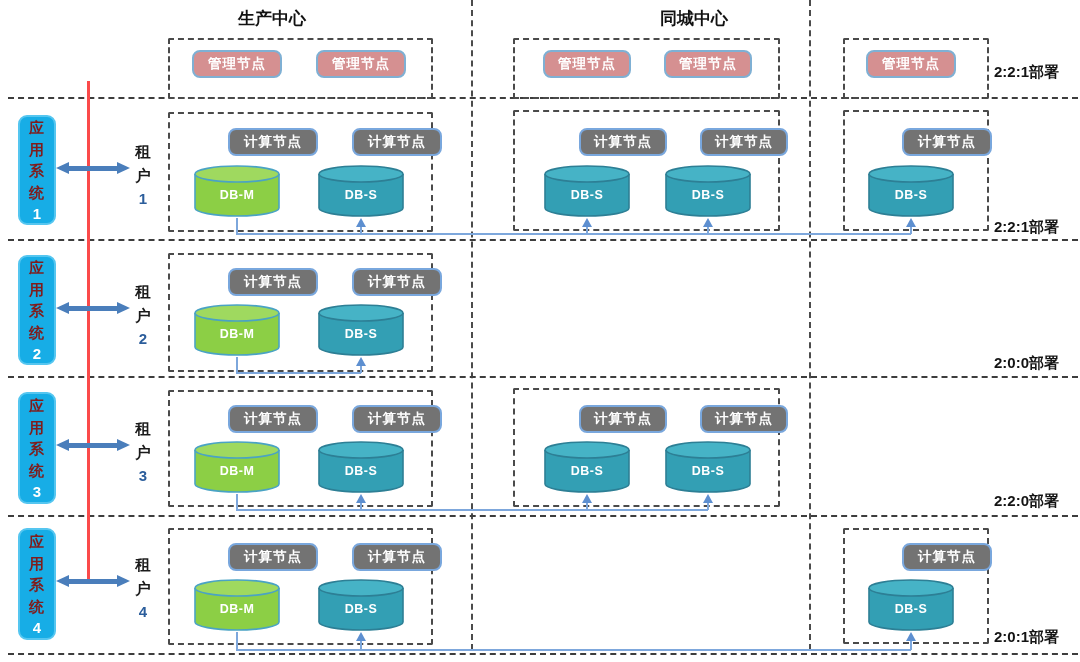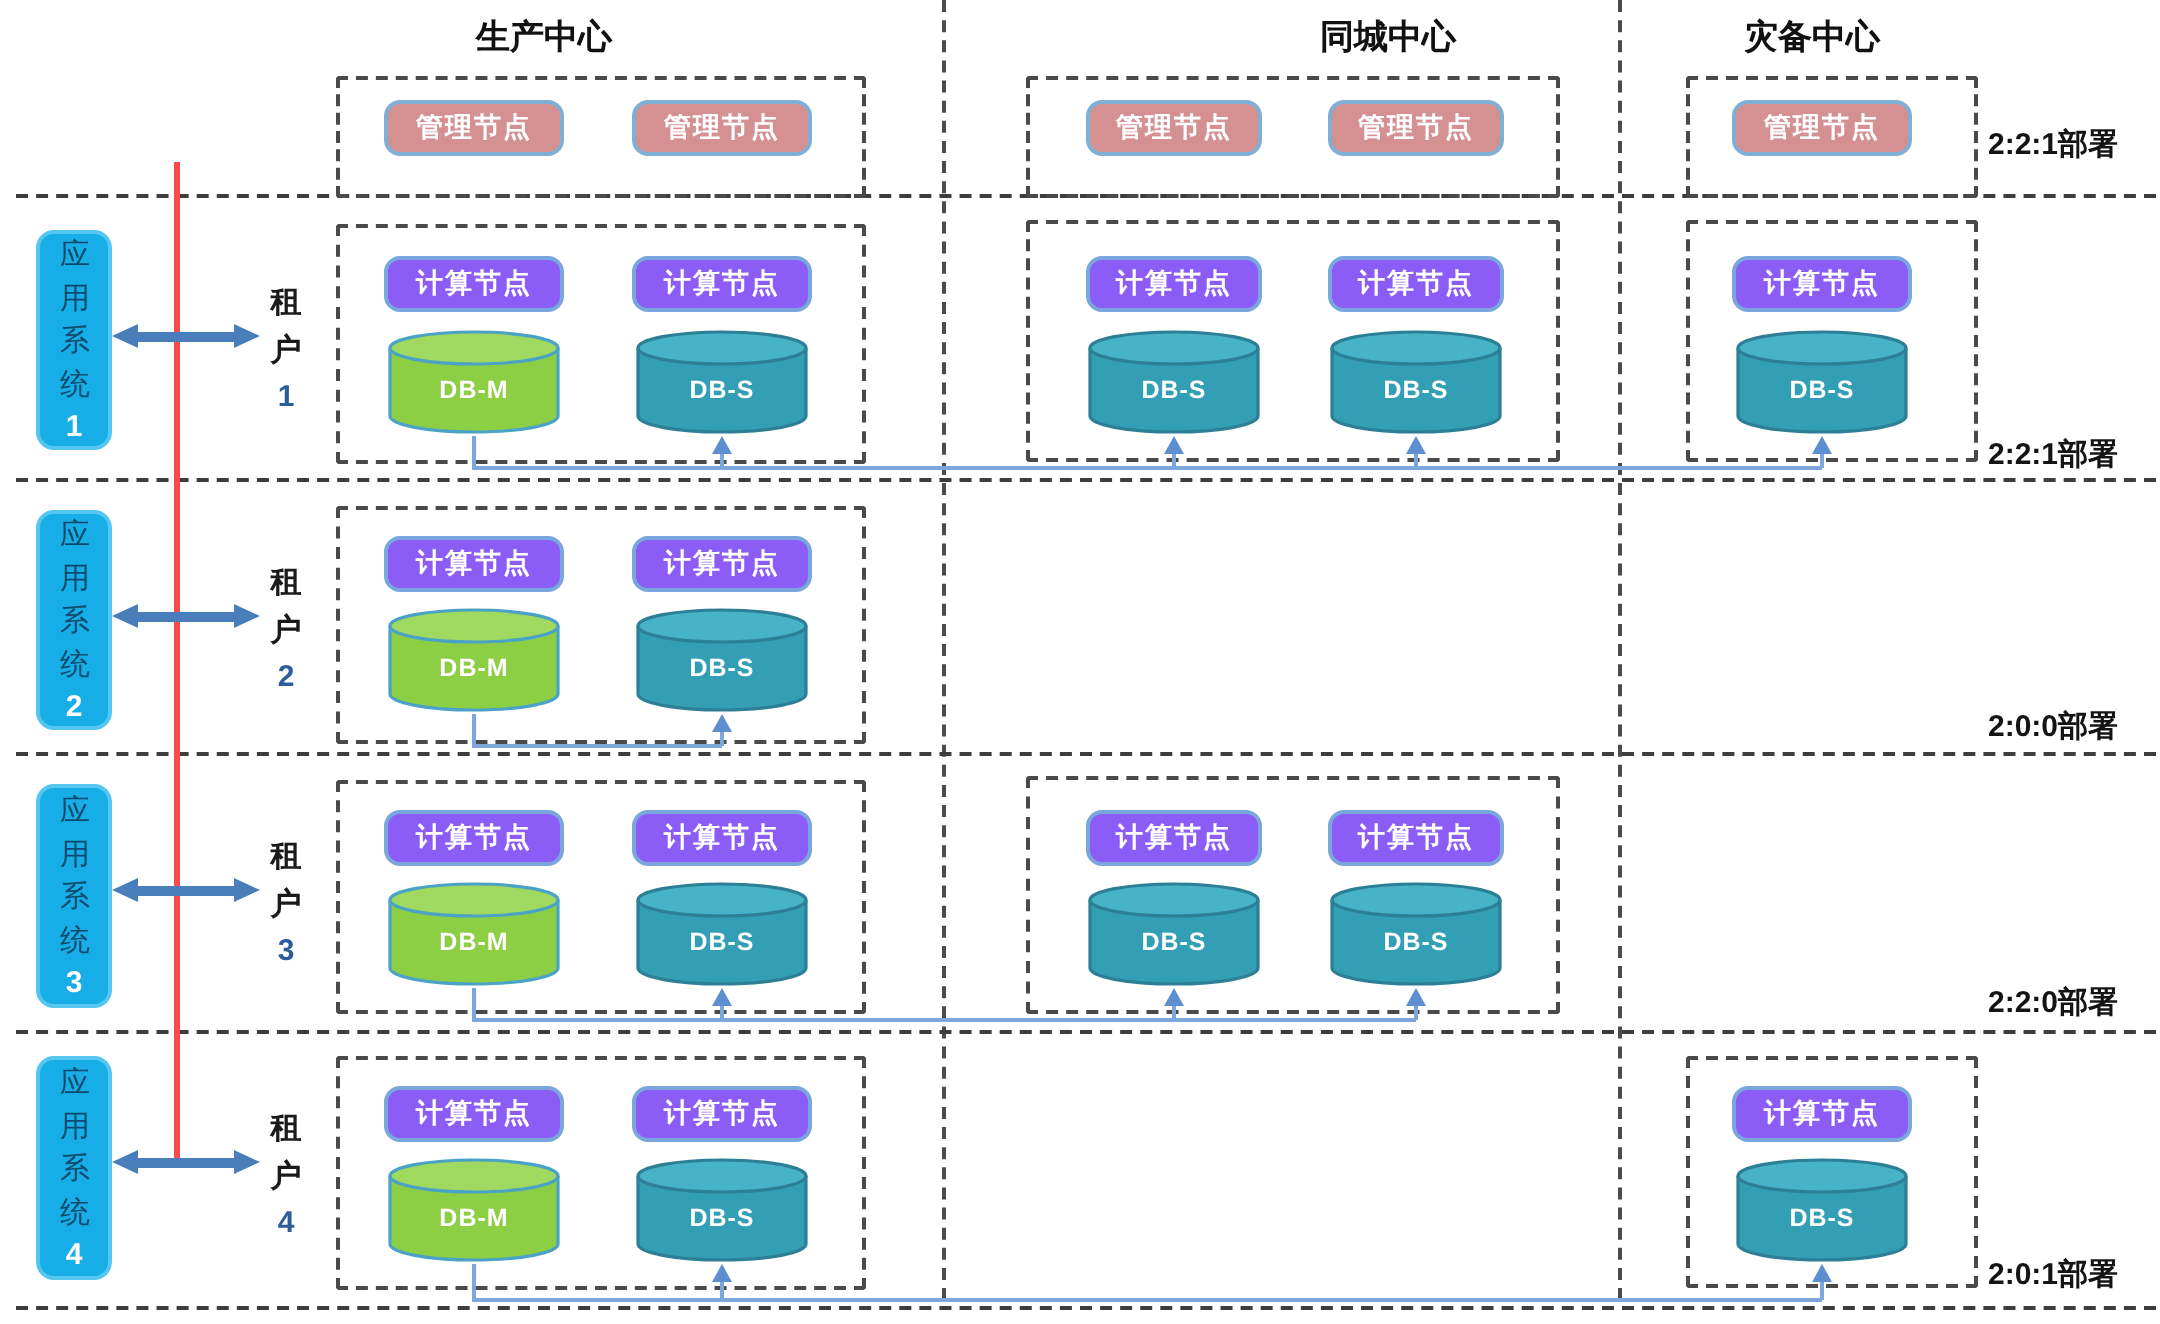--- a/index.html
+++ b/index.html
@@ -9,29 +9,29 @@
   .hdr{position:absolute;width:140px;text-align:center;font-size:17px;font-weight:bold;color:#111;}
 
   .vsep{position:absolute;top:0;height:650px;width:0;border-left:2px dashed #4b4b4b;}
   .hsep{position:absolute;left:8px;width:1070px;height:0;border-top:2px dashed #3d3d3d;}
 
   .dashed-cell{position:absolute;border:2px dashed #4a4a4a;border-radius:2px;background:transparent;}
 
   .pill{position:absolute;height:28px;border-radius:8px;display:flex;align-items:center;justify-content:center;
         color:#fff;font-size:13.5px;font-weight:bold;letter-spacing:1px;box-sizing:border-box;}
   .pill.mgmt{background:#d59091;border:2px solid #7fb0d4;}
-  .pill.compute{background:#8b5cf6;border:2px solid #79a7dd;}
+  .pill.compute{background:#737373;border:2px solid #79a7dd;margin-left:36px;}
 
   .cluster{position:absolute;left:18px;top:52px;width:144px;height:29px;background:#d59091;border:2px solid #7fb0d4;
            border-radius:7px;display:flex;align-items:center;justify-content:center;color:#fff;font-size:14px;
            font-weight:bold;letter-spacing:2px;box-sizing:border-box;z-index:4;}
 
   .appbox{position:absolute;left:18px;width:38px;background:#17ade6;border:2px solid #55c6f0;border-radius:9px;
           box-sizing:border-box;display:flex;flex-direction:column;align-items:center;justify-content:center;z-index:4;}
-  .appbox .chars{width:16px;color:#0c4a6e;font-size:15px;font-weight:normal;line-height:1.45;word-break:break-all;text-align:right;}
+  .appbox .chars{width:16px;color:#7f1d1d;font-size:15px;font-weight:bold;line-height:1.45;word-break:break-all;text-align:left;}
   .appbox .num{color:#fff;font-size:15px;font-weight:bold;line-height:1.3;text-align:center;}
 
   .tenant{position:absolute;left:130px;width:26px;display:flex;flex-direction:column;align-items:center;z-index:4;}
   .tenant .chars{width:17px;color:#1a1a1a;font-size:15.5px;font-weight:bold;line-height:1.55;word-break:break-all;text-align:center;}
   .tenant .num{color:#2b5d9b;font-size:15px;font-weight:bold;line-height:1.4;}
 
   .dep-label{position:absolute;left:994px;width:86px;font-size:15px;font-weight:600;color:#141414;z-index:4;}
 
   .redline{position:absolute;left:87px;top:81px;width:3px;height:501px;background:#fb4a4a;z-index:1;}
 
@@ -54,21 +54,20 @@
   #repl-overlay path.line{stroke:#7da7dc;stroke-width:2;fill:none;}
   #repl-overlay polygon{fill:#5d8fd0;}
 </style>
 </head>
 <body>
 
 <div id="canvas">
 
   <div class="hdr" style="left:202px;top:7px;">生产中心</div>
   <div class="hdr" style="left:624px;top:7px;">同城中心</div>
-  <div class="hdr" style="left:836px;top:7px;">灾备中心</div>
 
   <div class="vsep" style="left:471px;"></div>
   <div class="vsep" style="left:809px;"></div>
 
   <div class="hsep" style="top:97px;"></div>
   <div class="hsep" style="top:239px;"></div>
   <div class="hsep" style="top:376px;"></div>
   <div class="hsep" style="top:515px;"></div>
   <div class="hsep" style="top:653px;"></div>
 

